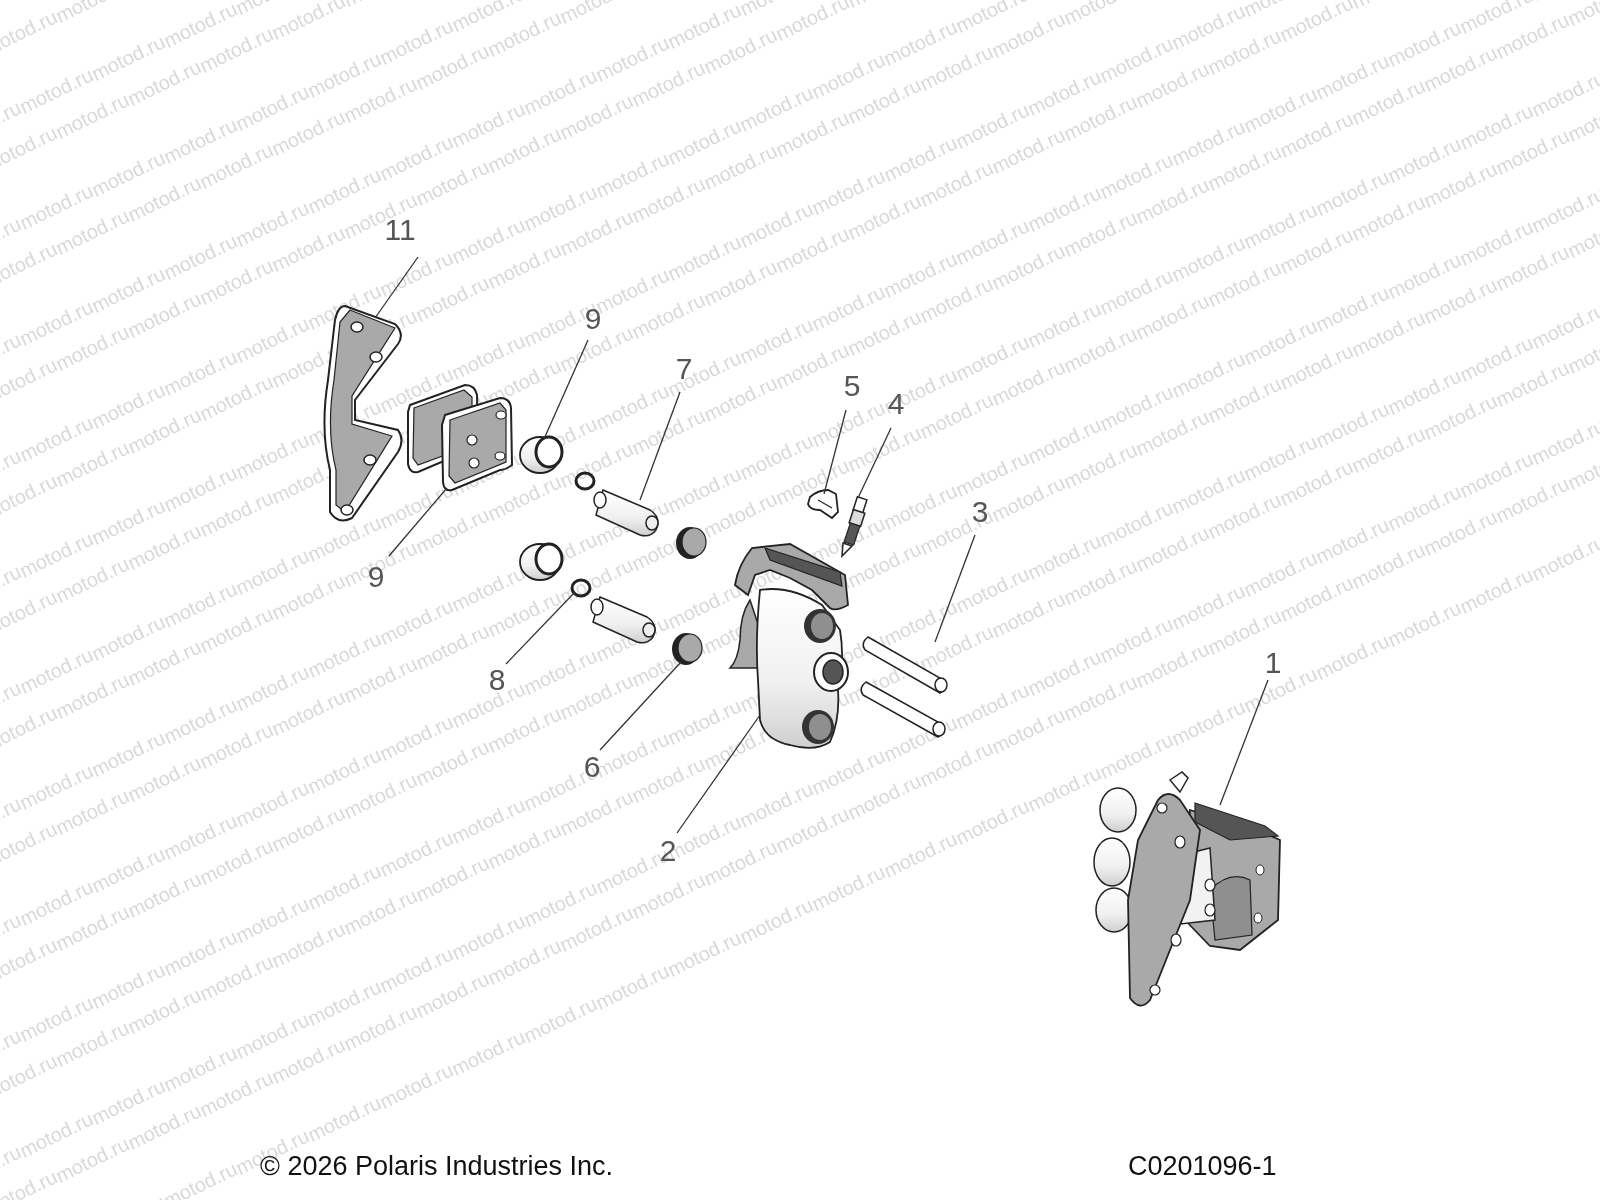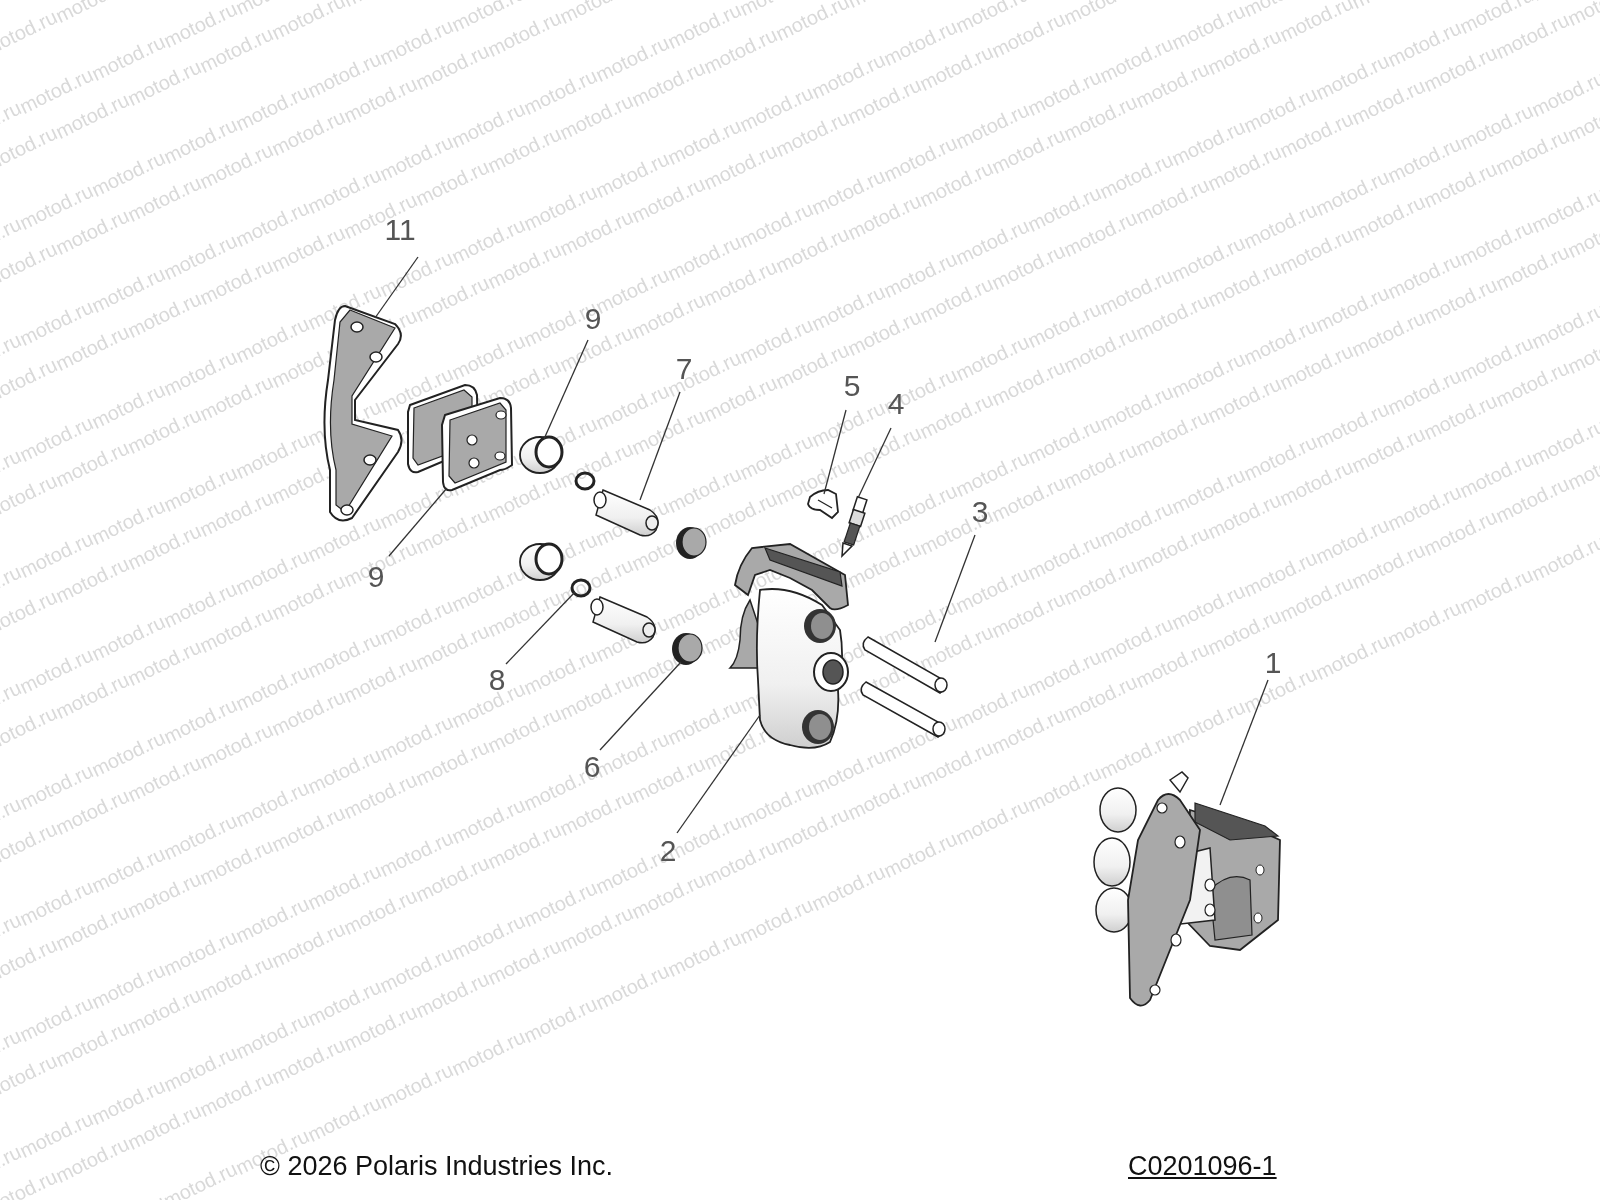--- a/index.html
+++ b/index.html
@@ -3,21 +3,21 @@
 <meta charset="utf-8">
 <style>
   html, body { margin:0; padding:0; }
   body { width:1600px; height:1200px; background:#ffffff; position:relative; overflow:hidden; font-family:"Liberation Sans", sans-serif; }
   #watermark { position:absolute; left:0; top:0; width:1600px; height:1200px; pointer-events:none; overflow:hidden; }
   #watermark span { position:absolute; color:#d9d9d9; font-size:20px; transform:rotate(-26deg); transform-origin:left top; white-space:nowrap; font-family:"Liberation Sans", sans-serif; }
   #diagram { position:absolute; left:0; top:0; width:1600px; height:1200px; }
   .callout { position:absolute; font-size:30px; color:#555555; font-family:"Liberation Sans", sans-serif; line-height:1; transform:translate(-50%,-50%); }
   .footer-text { position:absolute; font-size:27px; color:#111111; font-family:"Liberation Sans", sans-serif; line-height:1; }
   #copyright { left:260px; top:1153px; }
-  #drawing-id { left:1128px; top:1153px;text-decoration:underline; }
+  #drawing-id { left:1128px; top:1153px; }
 </style>
 </head>
 <body>
 
 <div id="watermark">
     <span style="left: -56px; top: -18px;">motod.ru</span>
     <span style="left: -20px; top: 40px;">motod.ru</span>
     <span style="left: 52px; top: 7px;">motod.ru</span>
     <span style="left: -56px; top: 131px;">motod.ru</span>
     <span style="left: 16px; top: 98px;">motod.ru</span>

